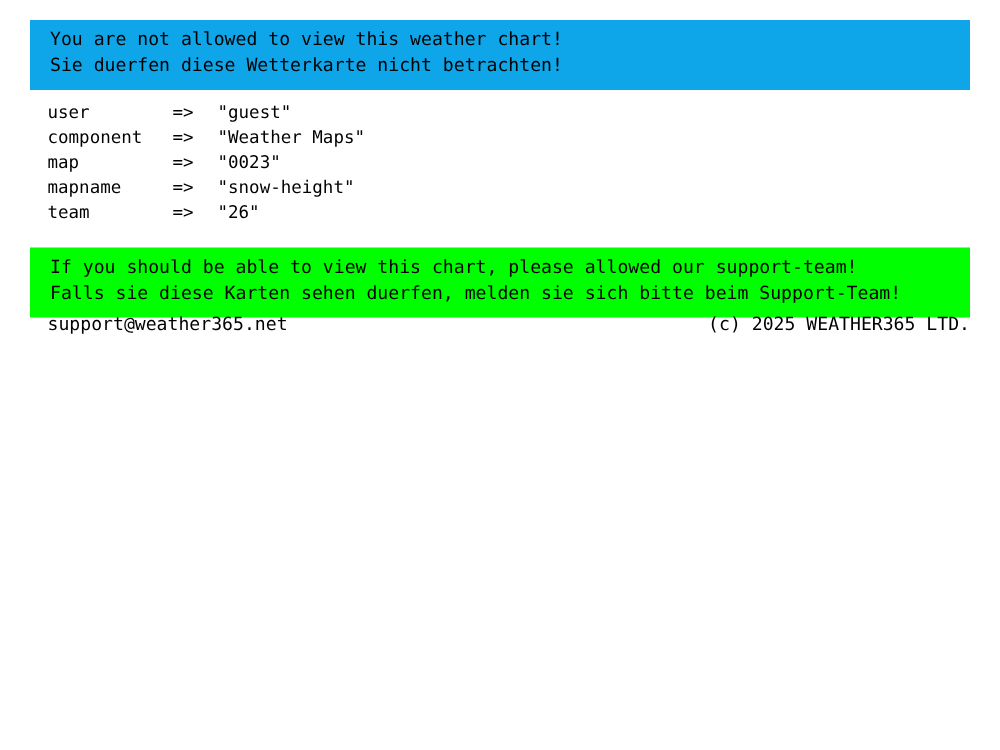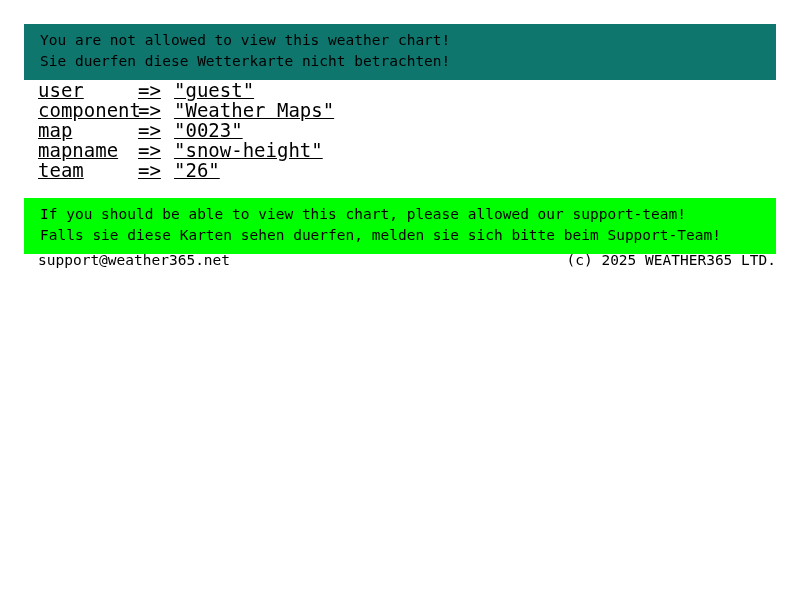--- a/index.html
+++ b/index.html
@@ -23,22 +23,22 @@
     height: 600px;
   }
   .banner {
     position: absolute;
     left: 24px;
     width: 752px;
     box-sizing: border-box;
     padding: 6px 16px 8px 16px;
   }
   .banner-error {
-    top: 24px;
-    background: #0f766e;
+    top: 16px;
+    background: #0ea5e9;
   }
   .banner-info {
     top: 198px;
     background: #00ff00;
   }
   .banner-line {
     font-family: "DejaVu Sans Mono", monospace;
     font-size: 14.5px;
     line-height: 21px;
     white-space: pre;
@@ -49,22 +49,21 @@
     left: 38px;
     top: 80px;
     width: 700px;
   }
   .param-row {
     display: flex;
     align-items: flex-end;
     height: 20px;
     line-height: 20px;
     white-space: pre;
-    font-size: 19px;
-    text-decoration: underline;
+    font-size: 14px;
   }
   .param-key {
     display: inline-block;
     width: 100px;
   }
   .param-arrow {
     display: inline-block;
     width: 36px;
   }
   .param-val {

